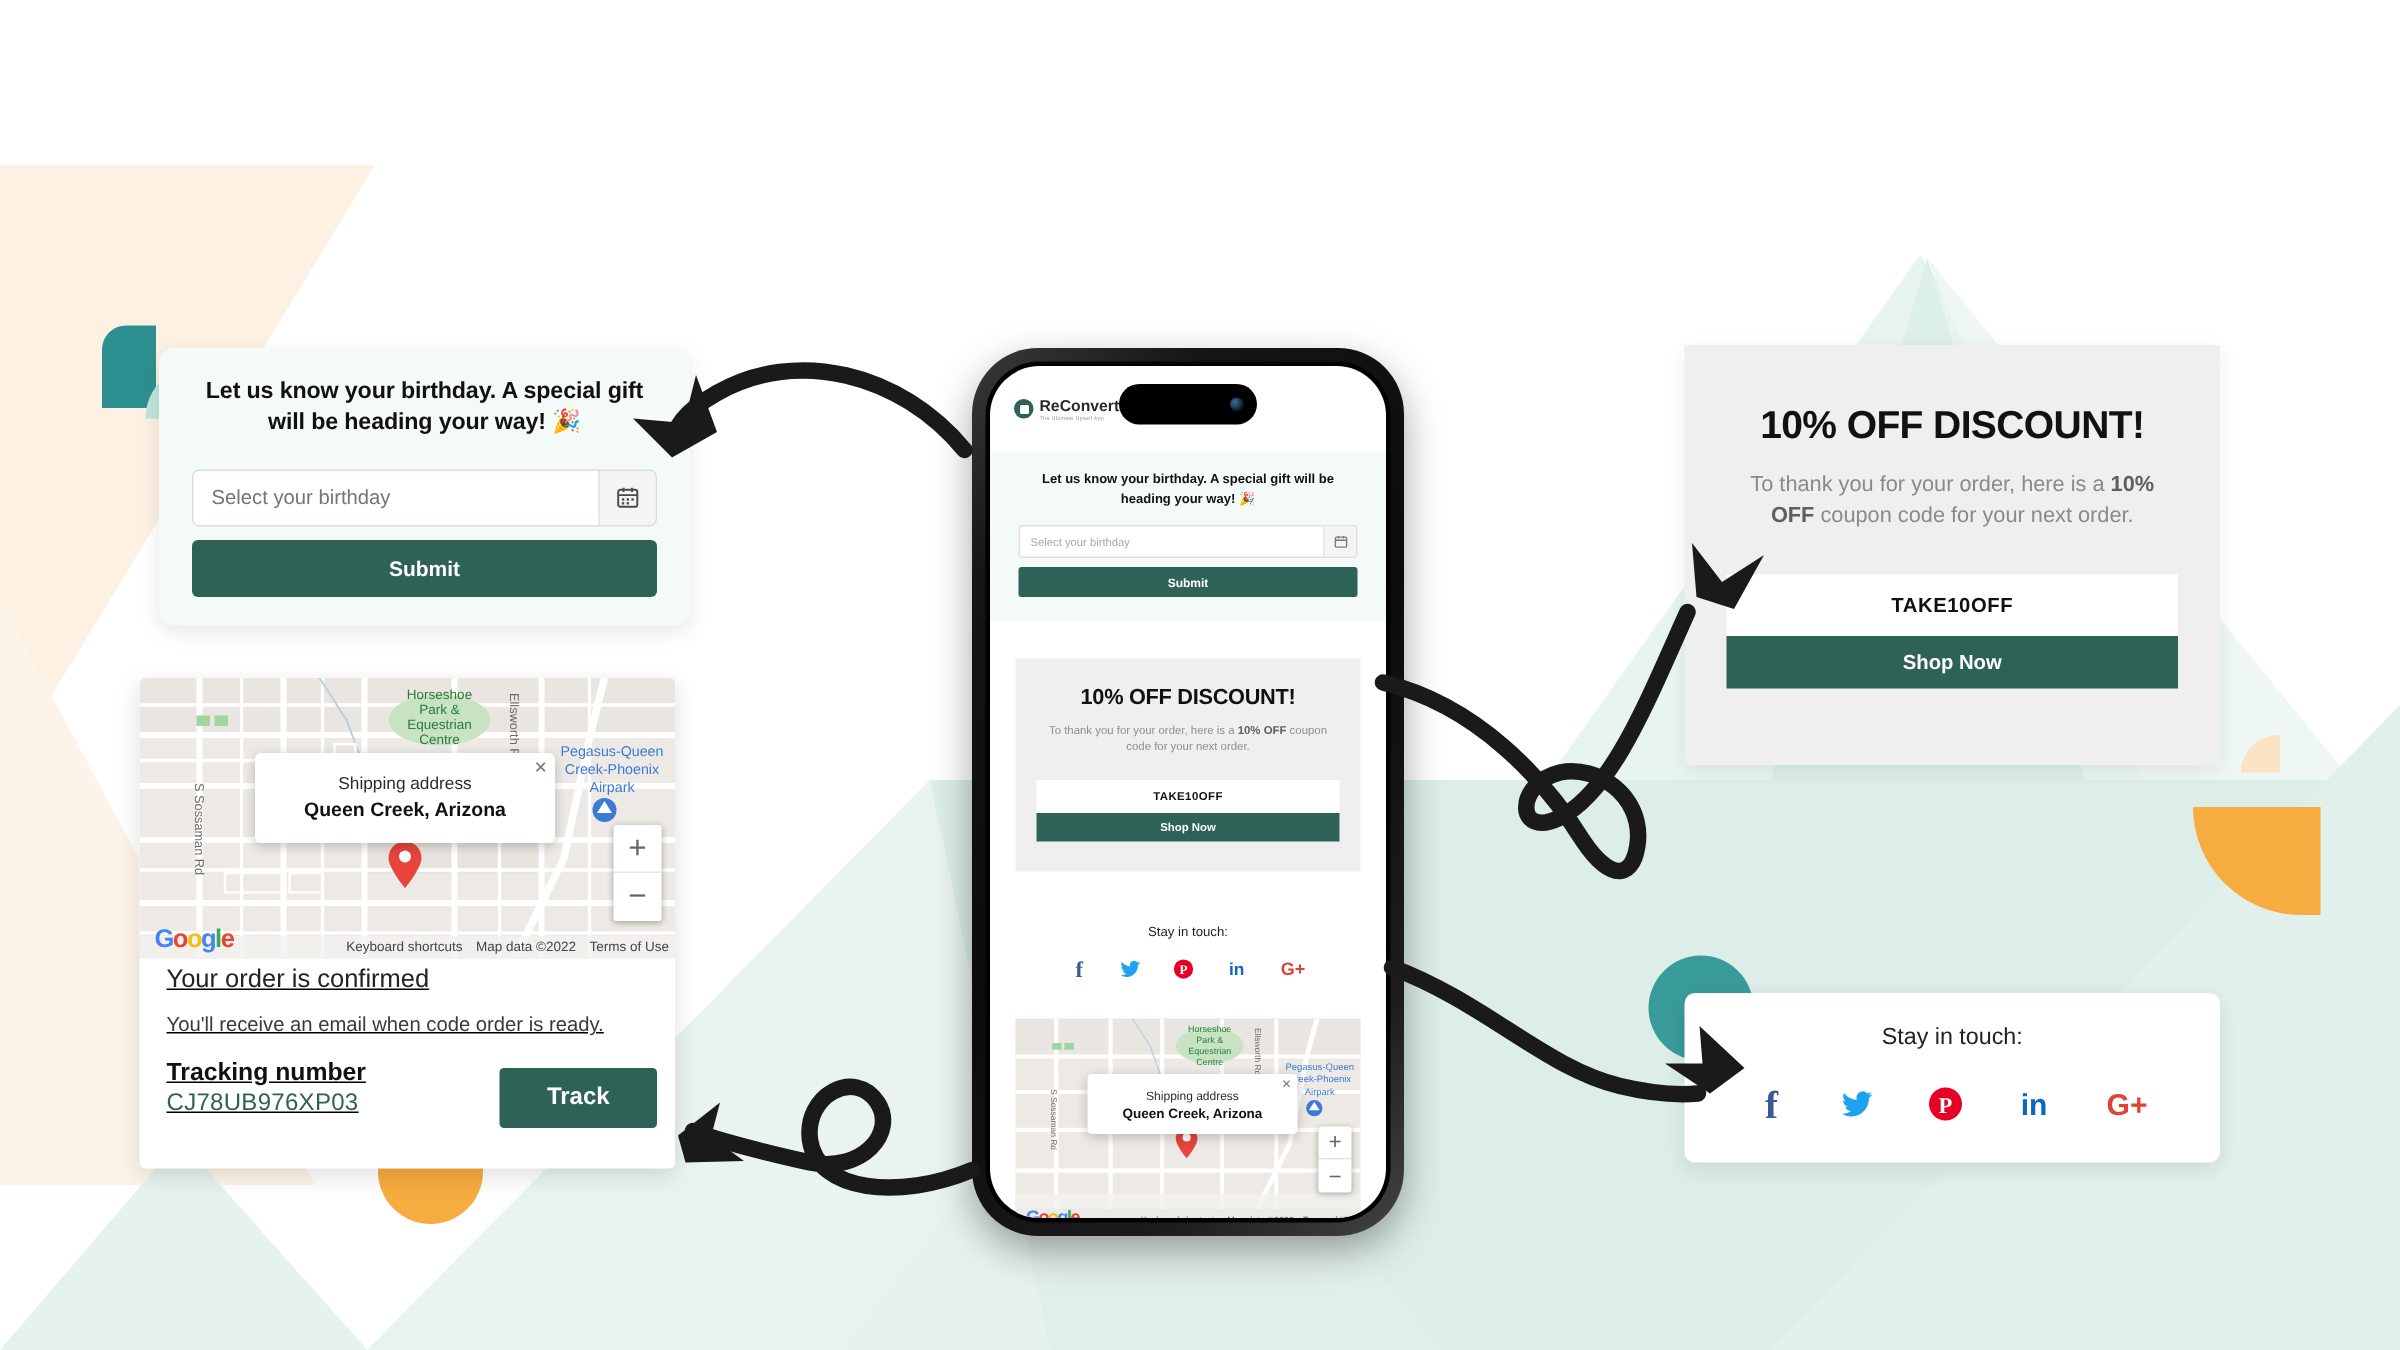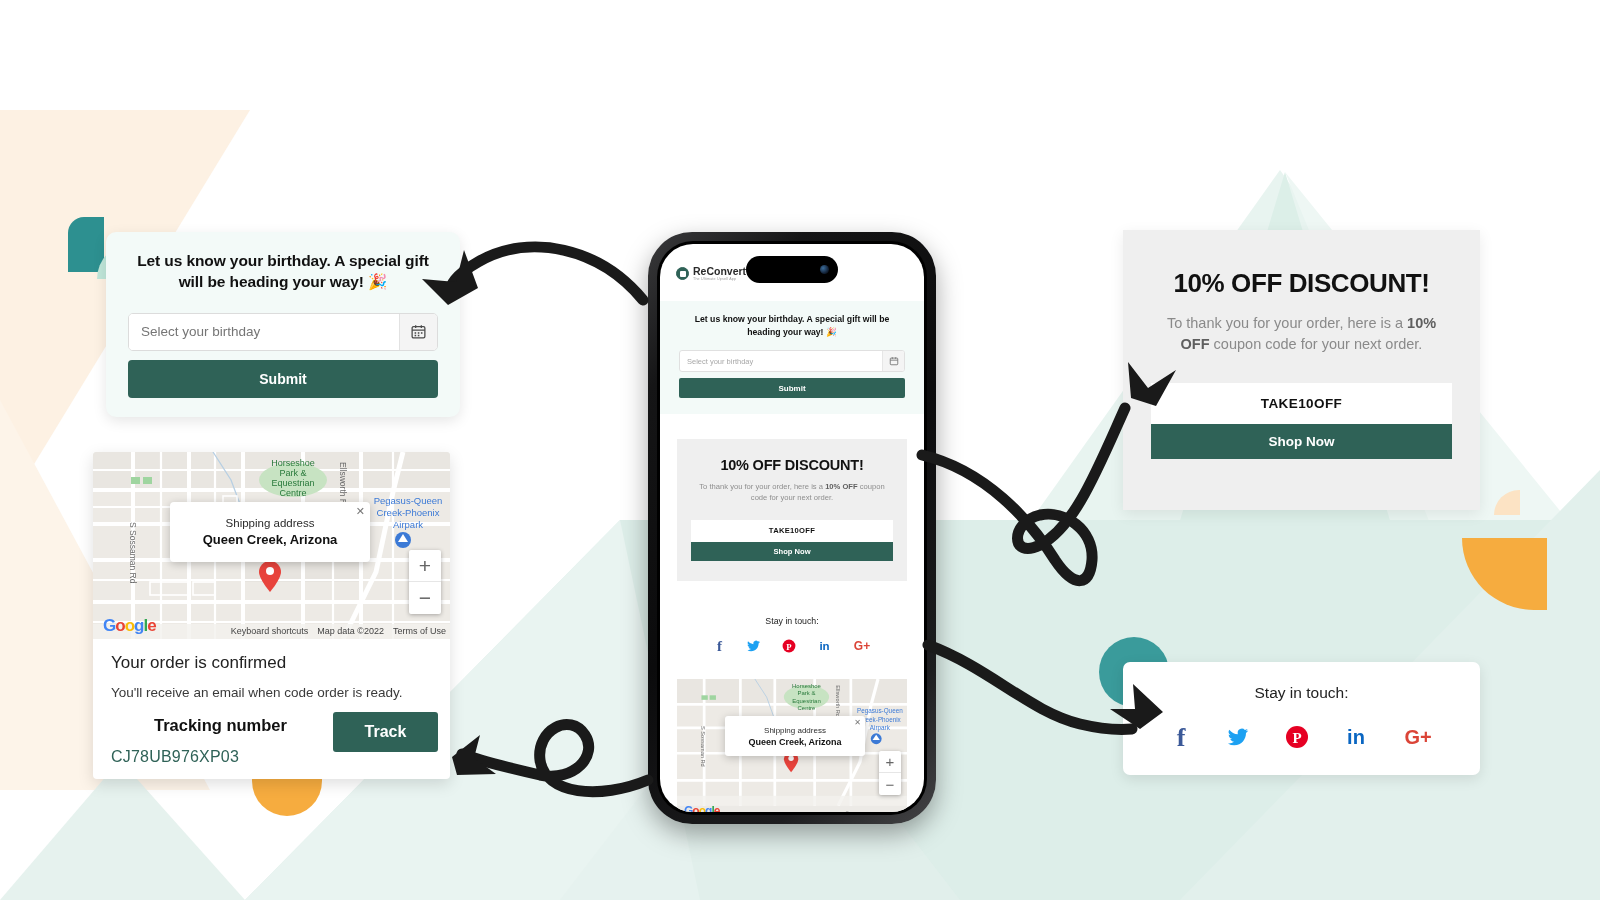--- a/index.html
+++ b/index.html
@@ -123,25 +123,25 @@
   }
   .map-zoom div:first-child { border-bottom:1px solid #e6e6e6; }
   .g-logo { position:absolute; left:10px; bottom:3px; font-size:17px; font-weight:700; letter-spacing:-1px; }
   .g-logo span:nth-child(1){color:#4285F4}.g-logo span:nth-child(2){color:#EA4335}
   .g-logo span:nth-child(3){color:#FBBC05}.g-logo span:nth-child(4){color:#4285F4}
   .g-logo span:nth-child(5){color:#34A853}.g-logo span:nth-child(6){color:#EA4335}
   .map-footer {
     position:absolute; right:4px; bottom:3px; display:flex; gap:9px;
     font-size:9px; color:#444;
   }
-  .order-body { padding:14px 18px 0 18px; position:relative; height:140px; }
+  .order-body { padding:4px 18px 0 18px; position:relative; height:140px;text-decoration:underline; }
   .order-body h3 { font-size:17px; font-weight:400; color:#222; }
   .order-body .ob-sub { margin-top:12px; font-size:13.5px; color:#3a3a3a; }
-  .track-label { margin-top:16px; font-size:16.5px; font-weight:700; color:#111;margin-left:43px; }
-  .track-num { margin-top:13px; font-size:16px; color:#2f6257; letter-spacing:0.2px; }
+  .track-label { margin-top:16px; font-size:16.5px; font-weight:700; color:#111; }
+  .track-num { margin-top:2px; font-size:16px; color:#2f6257; letter-spacing:0.2px; }
   .track-btn {
     position:absolute; right:12px; top:73px; width:105px; height:40px;
     background:#2f6257; color:#fff; border:none; border-radius:3px;
     font-size:16px; font-weight:700; cursor:pointer;
     font-family:"Liberation Sans", sans-serif;
   }
 
   
   #social-card {
     left:1123px; top:662px; width:357px; height:113px;
@@ -172,21 +172,21 @@
     border-radius:33px; background:#fff; overflow:hidden;
   }
   .island {
     position:absolute; left:50%; transform:translateX(-50%); top:12px;
     width:92px; height:27px; background:#000; border-radius:14px; z-index:3;
     display:flex; align-items:center; justify-content:flex-end; padding-right:9px;
   }
   .island .lens { width:9px; height:9px; border-radius:50%;
     background: radial-gradient(circle at 35% 35%, #3c6e9c 0%, #14243a 60%, #000 100%); }
 
-  .ph-logo { position:absolute; left:16px; top:22px; display:flex; align-items:center; gap:4px; z-index:2;}
+  .ph-logo { position:absolute; left:16px; top:22px; display:flex; align-items:flex-start; gap:4px; z-index:2;}
   .ph-logo .badge {
     width:13px; height:13px; border-radius:50%;
     background:#2f6257; border:1.5px solid #2f6257;
     display:flex; align-items:center; justify-content:center;
   }
   .ph-logo .badge i { display:block; width:6px; height:6px; background:#fff; border-radius:1px; }
   .ph-logo .lt { font-size:10.5px; font-weight:700; color:#2a2a2a; line-height:1;}
   .ph-logo .ls { font-size:3.6px; color:#9a9a9a; line-height:1; margin-top:1.5px; letter-spacing:.2px;}
 
   .ph-sec-bday { position:absolute; top:57px; left:0; right:0; background:#f3faf8; padding:12px 19px 16px 19px; }

